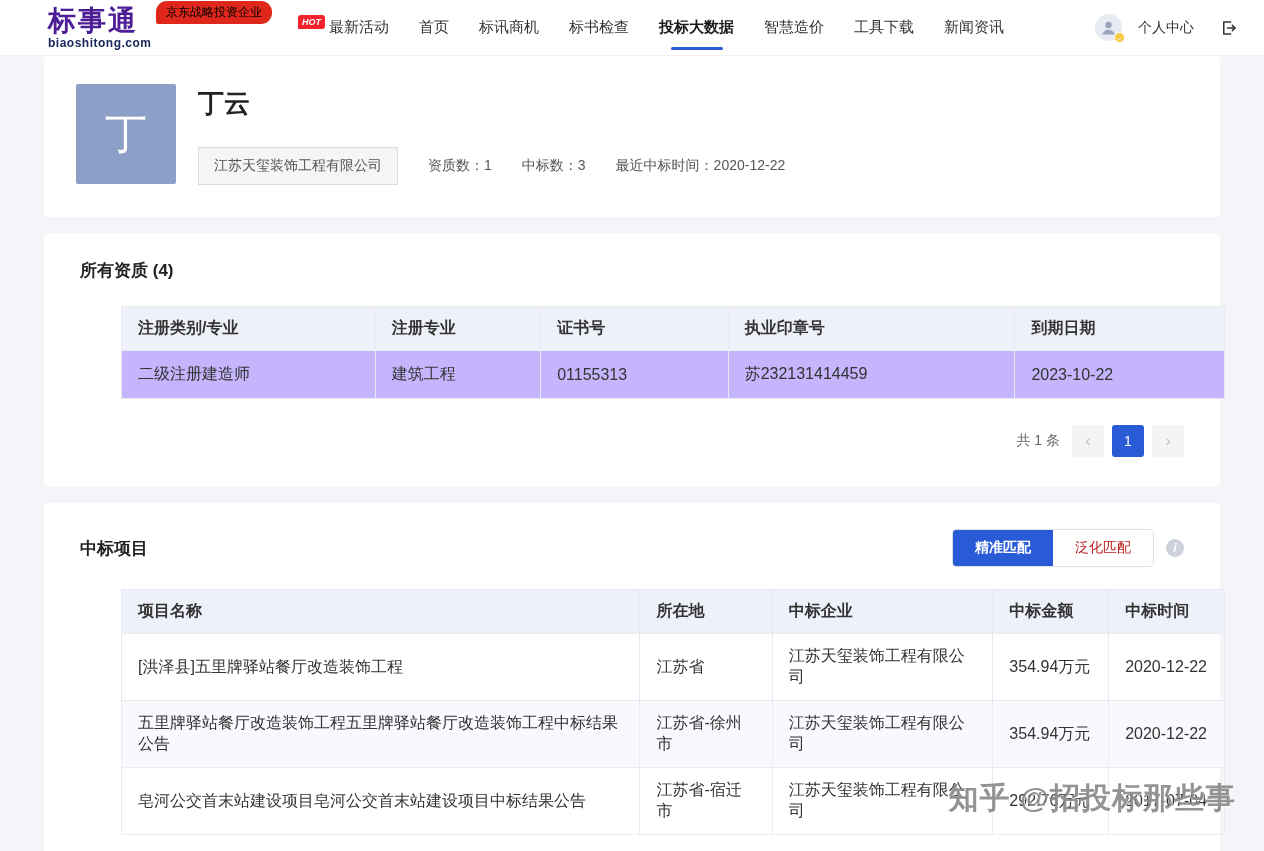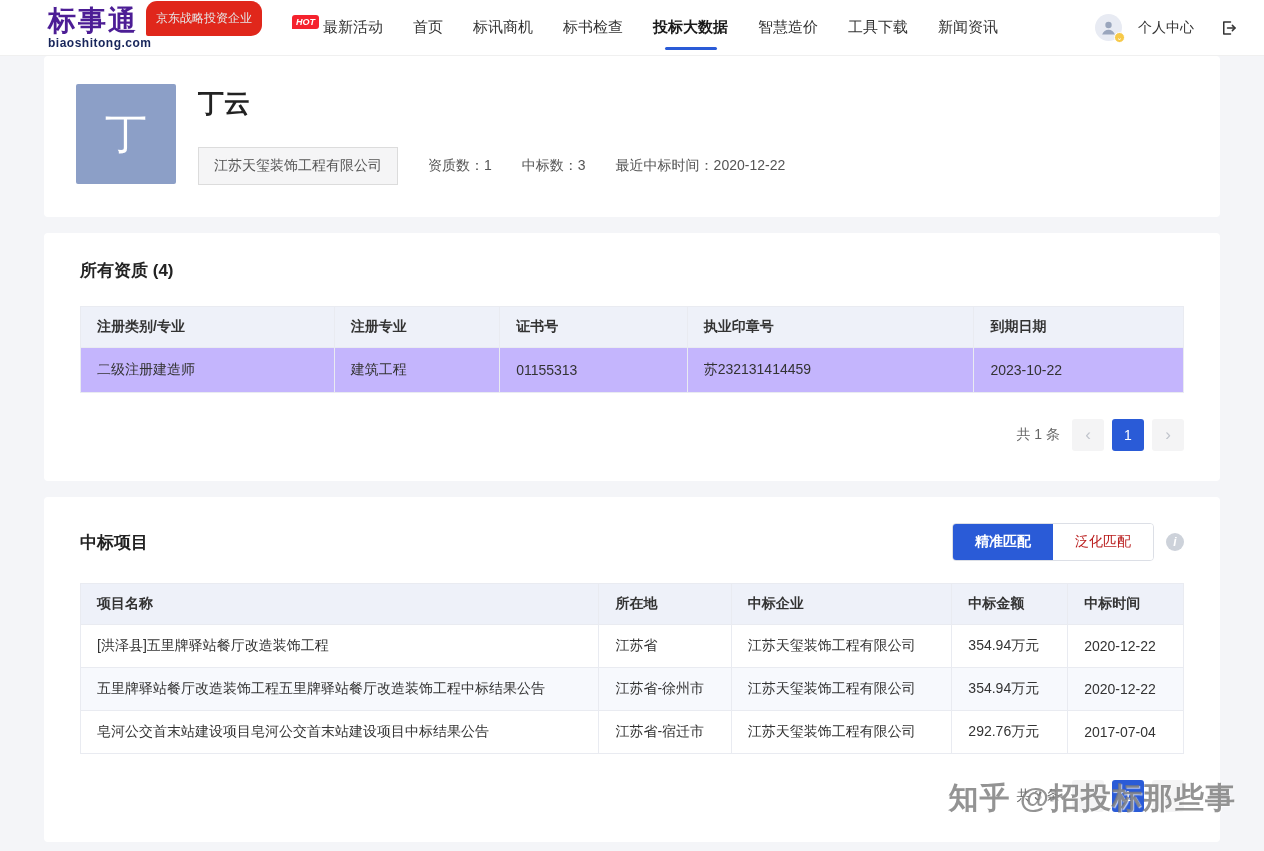--- a/index.html
+++ b/index.html
@@ -6,22 +6,22 @@
   html,body { width:1264px; height:851px; overflow:hidden; }
   body { font-family:"Liberation Sans","DejaVu Sans",sans-serif; background:#f4f5f8; color:#333; }
   .page { position:relative; width:1264px; height:851px; }
 
   
   header { display:flex; align-items:center; height:56px; background:#fff; padding:0 26px 0 48px; border-bottom:1px solid #f0f0f0; }
   .logo-wrap { position:relative; width:238px; flex-shrink:0; }
   .logo { display:flex; flex-direction:column; line-height:1; cursor:pointer; }
   .logo-text { font-size:28px; font-weight:900; color:#4c1d95; letter-spacing:2px; }
   .logo-sub { font-size:12px; font-weight:bold; color:#17255a; letter-spacing:.5px; margin-top:2px; }
-  .jd-badge { position:absolute; left:98px; top:-6px; background:#e0271b; color:#e5e5e5; font-size:12px; padding:9px 10px; border-radius:11px 11px 11px 2px; white-space:nowrap; }
-  nav { display:flex; align-items:center; gap:30px; height:100%; margin-left:6px; }
+  .jd-badge { position:absolute; left:108px; top:-6px; background:#e0271b; color:#000000; font-size:12px; padding:3px 10px; border-radius:11px 11px 11px 2px; white-space:nowrap; }
+  nav { display:flex; align-items:center; gap:30px; height:100%; margin-left:12px; }
   .nav-item { position:relative; display:flex; align-items:center; gap:4px; height:100%; font-size:15px; color:#333; text-decoration:none; cursor:pointer; white-space:nowrap; }
   .nav-item.active { font-weight:bold; color:#1a1a1a; }
   .nav-item.active::after { content:""; position:absolute; left:50%; bottom:5px; transform:translateX(-50%); width:52px; height:3px; background:#2a5bd7; border-radius:2px; }
   .hot-tag { background:#f5222d; color:#fff; font-size:9px; font-weight:bold; font-style:italic; padding:2px 4px; border-radius:3px 3px 3px 0; margin-top:-12px; }
   .user-area { margin-left:auto; display:flex; align-items:center; gap:16px; font-size:14px; color:#333; }
   .avatar { position:relative; width:27px; height:27px; border-radius:50%; background:#e8ebf3; display:flex; align-items:center; justify-content:center; cursor:pointer; overflow:visible; }
   .vip-dot { position:absolute; right:-3px; bottom:-2px; width:11px; height:11px; border-radius:50%; background:#f7c948; border:1px solid #fff; display:flex; align-items:center; justify-content:center; color:#fff; font-size:7px; line-height:1; }
   .user-name { cursor:pointer; }
   .logout { display:flex; align-items:center; margin-left:10px; cursor:pointer; }
 
@@ -38,21 +38,21 @@
   .avatar-lg { width:100px; height:100px; background:#8c9fc7; color:#fff; font-size:42px; display:flex; align-items:center; justify-content:center; border-radius:2px; flex-shrink:0; }
   .profile-info h1 { font-size:26px; font-weight:600; color:#222; margin:2px 0 26px; }
   .profile-meta { display:flex; align-items:center; gap:30px; font-size:14px; color:#555; }
   .company-tag { border:1px solid #dcdcdc; background:#f5f5f6; padding:9px 15px; color:#555; cursor:pointer; }
   .stat { white-space:nowrap; }
 
   .section-card { padding:26px 36px 30px; }
   .section-title { font-size:17px; font-weight:bold; color:#222; }
   .qual-card .section-title { margin-bottom:24px; }
 
-  table { width:100%; border-collapse:collapse; font-size:14px; color:#333; }
+  table { width:100%; border-collapse:collapse; font-size:16px; color:#333;margin-left:41px; }
   th,td { border:1px solid #e9ebf1; padding:11px 16px; text-align:left; }
   th { background:#eef1f9; font-weight:bold; color:#333; }
   .qual-table td { background:#c4b5fd; padding:13px 16px; }
   .proj-table td { padding:12px 16px; }
   .proj-table tbody tr:nth-child(even) td { background:#f7f9fd; }
   .cell-link { cursor:pointer; }
 
   .pagination { display:flex; justify-content:flex-end; align-items:center; gap:8px; margin-top:26px; font-size:14px; color:#666; }
   .pg-total { margin-right:4px; }
   .pg-btn { width:32px; height:32px; border:none; border-radius:3px; background:#f4f4f5; color:#c0c4cc; font-size:17px; display:flex; align-items:center; justify-content:center; cursor:pointer; font-family:inherit; }

